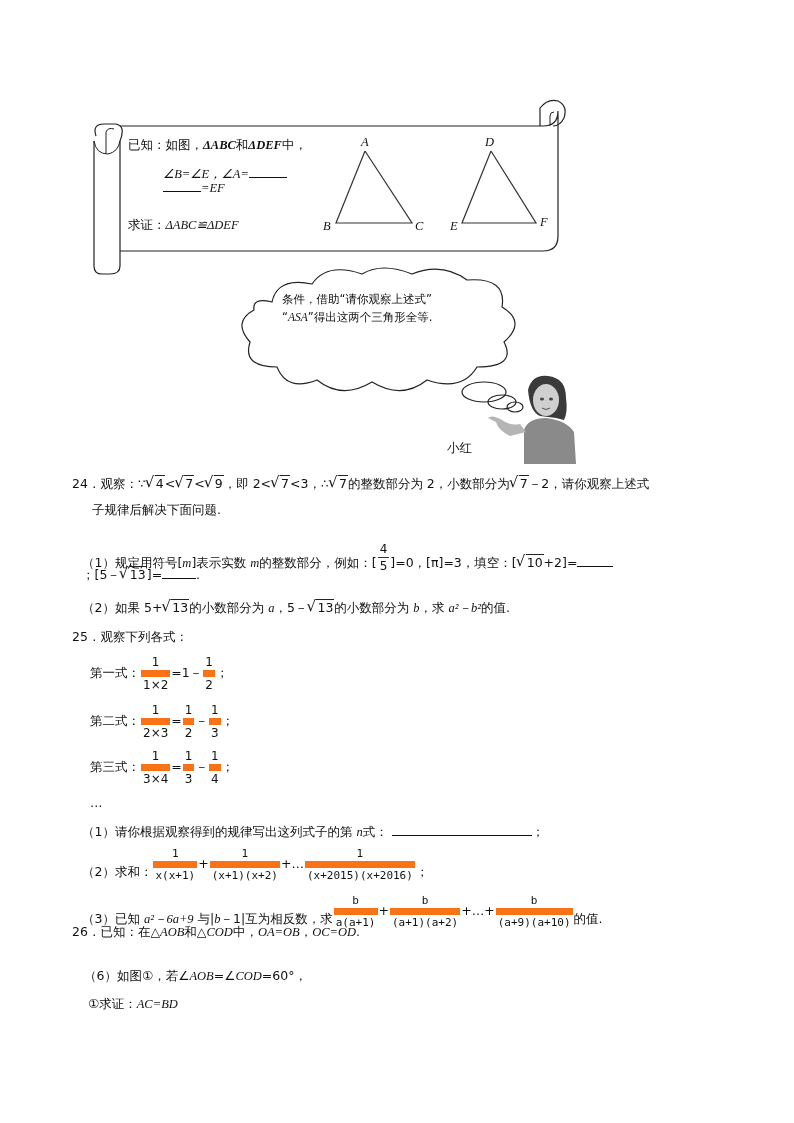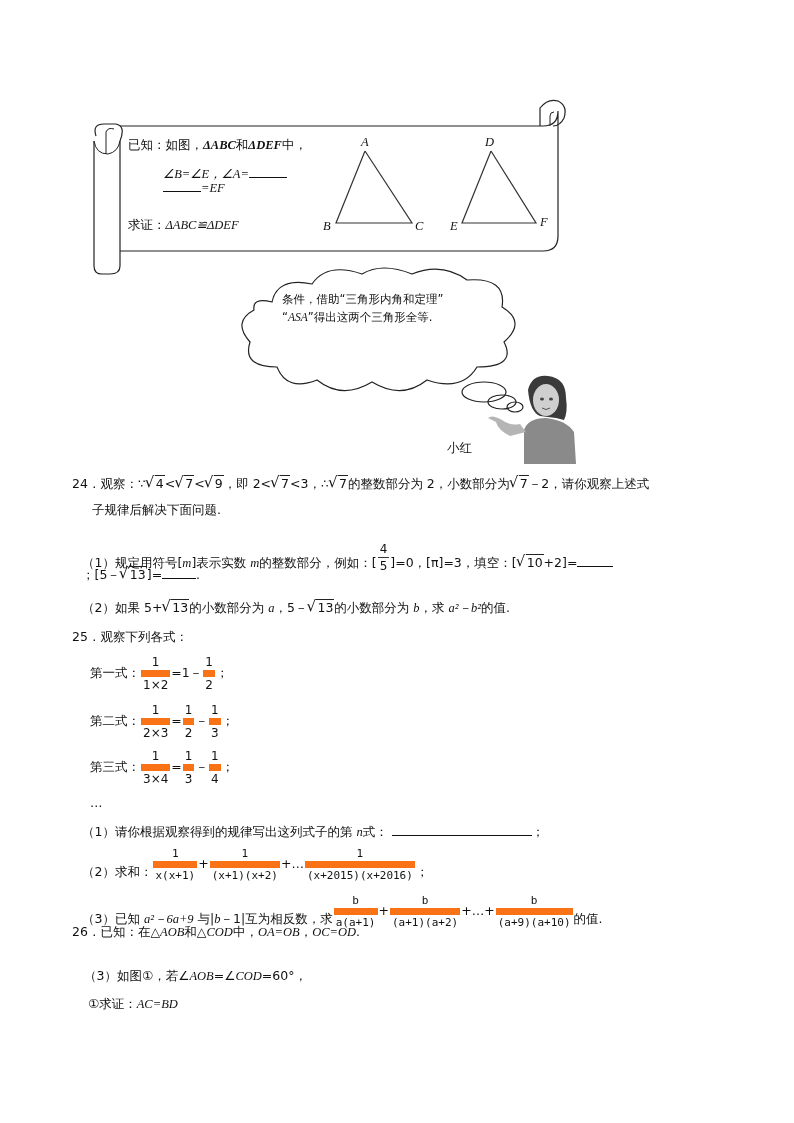--- a/index.html
+++ b/index.html
@@ -56,21 +56,21 @@
 <span class="abs it" style="left:450px;top:219px">E</span>
 <span class="abs it" style="left:540px;top:215px">F</span>
 
 <svg class="abs" style="left:232px;top:262px" width="300" height="160" viewBox="0 0 300 160">
   <path d="M40 40 Q45 15 80 22 Q95 0 130 12 Q150 0 180 12 Q210 0 235 18 Q275 15 270 45 Q295 60 272 80 Q285 105 245 105 Q230 130 195 118 Q170 138 140 120 Q110 138 85 118 Q55 130 45 105 Q10 105 18 80 Q0 60 22 48 Q20 35 40 40 Z" fill="#fff" stroke="#222" stroke-width="1.2"></path>
   <ellipse cx="252" cy="130" rx="22" ry="10" fill="none" stroke="#222" stroke-width="1.2"></ellipse>
   <ellipse cx="270" cy="140" rx="14" ry="7" fill="none" stroke="#222" stroke-width="1.2"></ellipse>
   <ellipse cx="283" cy="145" rx="8" ry="5" fill="none" stroke="#222" stroke-width="1.2"></ellipse>
 </svg>
 <div class="abs" style="left:282px;top:290px;width:200px;font-size:11.5px;line-height:18px">
-  <div class="line">条件，借助“三角形内角和定理”</div>
+  <div class="line">条件，借助“请你观察上述式”</div>
   <div class="line"><span>“</span><span class="it">ASA</span><span>”得出这两个三角形全等.</span></div>
 </div>
 
 <svg class="abs" style="left:480px;top:372px" width="100" height="92" viewBox="0 0 100 92">
   <path d="M48 18 Q52 2 68 4 Q86 6 86 26 Q88 40 84 48 L76 46 L60 44 Q50 40 48 18 Z" fill="#3a3a3a"></path>
   <ellipse cx="66" cy="28" rx="13" ry="16" fill="#cfcfcf"></ellipse>
   <ellipse cx="62" cy="27" rx="2" ry="1.5" fill="#444"></ellipse>
   <ellipse cx="71" cy="27" rx="2" ry="1.5" fill="#444"></ellipse>
   <path d="M62 36 Q66 39 70 36" stroke="#555" fill="none"></path>
   <path d="M44 92 L44 58 Q48 46 66 46 Q86 48 94 60 L96 92 Z" fill="#8a8a8a"></path>
@@ -162,17 +162,17 @@
     </span><span>+…+</span><span class="frac mono">
       <span class="num">b</span>
       <span class="den">(a+9)(a+10)</span>
     </span><span style="vertical-align:-8px">的值.</span>
 </div>
 
 <div class="abs line" style="left:72px;top:924px">
   <span>26．</span><span>已知：在△</span><span class="it">AOB</span><span>和△</span><span class="it">COD</span><span>中，</span><span class="it">OA=OB</span><span>，</span><span class="it">OC=OD</span><span>.</span>
 </div>
 <div class="abs line" style="left:84px;top:968px">
-  <span>（3）如图①，若∠</span><span class="it">AOB</span><span>=∠</span><span class="it">COD</span><span>=60°，</span>
+  <span>（6）如图①，若∠</span><span class="it">AOB</span><span>=∠</span><span class="it">COD</span><span>=60°，</span>
 </div>
 <div class="abs line" style="left:88px;top:996px">
   <span>①求证：</span><span class="it">AC=BD</span>
 </div>
 
 </body></html>

